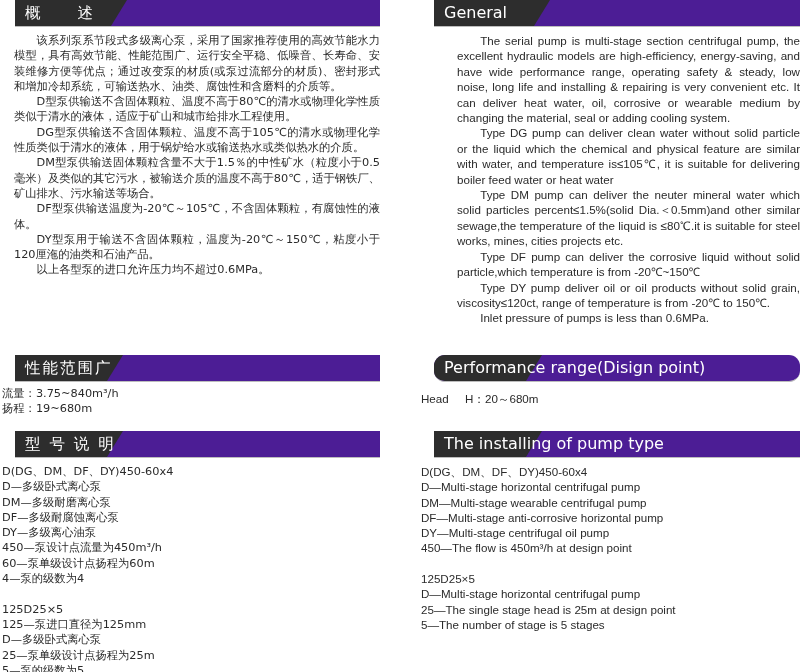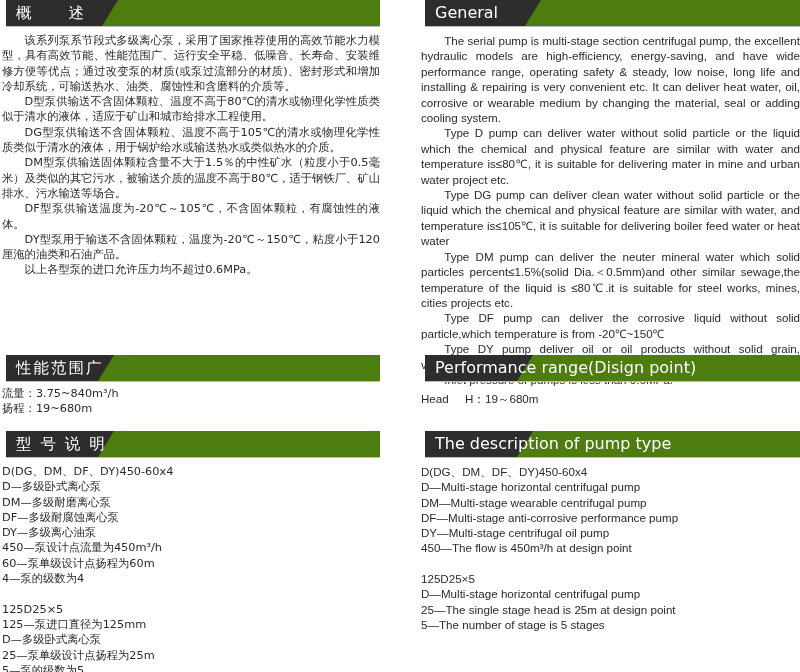--- a/index.html
+++ b/index.html
@@ -1,48 +1,48 @@
 <!DOCTYPE html>
 <html><head>
 <meta charset="utf-8">
 <style>
   html, body { margin:0; padding:0; background:#ffffff; }
   body { width:800px; height:672px; position:relative; overflow:hidden;
          font-family:"DejaVu Sans", "Liberation Sans", sans-serif; color:#2a2a2a; }
   .col { position:absolute; top:0; }
   .col-left { left:2px; width:378px; }
   .col-right { left:421px; width:379px; }
-  .hdr { position:absolute; left:4px; right:0; height:26px; background:#4d7c0f;
+  .hdr { position:absolute; left:13px; right:0; height:26px; background:#4c1d95;
          border-bottom:1px solid #bdbdbd; overflow:hidden; }
   .hdr .dark { position:absolute; left:0; top:0; bottom:0; background:#2d2d2d; }
   .hdr .dark::after { content:""; position:absolute; top:0; right:-16px; width:0; height:0;
          border-top:26px solid #2d2d2d; border-right:16px solid transparent; }
   .hdr-title { position:absolute; left:10px; top:2px; color:#ffffff; font-size:16px; line-height:22px; white-space:nowrap; }
   .hdr-title.cn { letter-spacing:2px; font-size:15.5px; }
   .body-text { position:absolute; left:0; right:0; font-size:11.3px; line-height:15.3px; text-align:justify; }
   .body-text p { margin:0; text-indent:2em; }
-  .en .body-text { font-family:"Liberation Sans", sans-serif; font-size:11.6px; line-height:15.4px; }
+  .en .body-text { font-family:"Liberation Sans", sans-serif; font-size:11.6px; line-height:15.4px;margin-left:36px; }
   .list { position:absolute; left:0; font-size:11.3px; line-height:15.3px; white-space:nowrap; }
   .en .list { font-family:"Liberation Sans", sans-serif; font-size:11.6px; line-height:15.4px; }
   .list div { height:15.3px; }
   .list .gap { height:15.3px; }
   .range-row { display:flex; }
   .range-row .lbl { width:44px; }
 </style>
 </head>
 <body>
 
 <div class="col col-left">
 
   <div class="hdr" style="top:0;">
     <div class="dark" style="width:96px;"></div>
     <span class="hdr-title cn">概　　述</span>
   </div>
 
-  <div class="body-text" style="top:33px;">
+  <div class="body-text" style="top:33px;margin-left:12px;">
     <p>该系列泵系节段式多级离心泵，采用了国家推荐使用的高效节能水力模型，具有高效节能、性能范围广、运行安全平稳、低噪音、长寿命、安装维修方便等优点；通过改变泵的材质(或泵过流部分的材质)、密封形式和增加冷却系统，可输送热水、油类、腐蚀性和含磨料的介质等。</p>
     <p>D型泵供输送不含固体颗粒、温度不高于80℃的清水或物理化学性质类似于清水的液体，适应于矿山和城市给排水工程使用。</p>
     <p>DG型泵供输送不含固体颗粒、温度不高于105℃的清水或物理化学性质类似于清水的液体，用于锅炉给水或输送热水或类似热水的介质。</p>
     <p>DM型泵供输送固体颗粒含量不大于1.5％的中性矿水（粒度小于0.5毫米）及类似的其它污水，被输送介质的温度不高于80℃，适于钢铁厂、矿山排水、污水输送等场合。</p>
     <p>DF型泵供输送温度为-20℃～105℃，不含固体颗粒，有腐蚀性的液体。</p>
     <p>DY型泵用于输送不含固体颗粒，温度为-20℃～150℃，粘度小于120厘沲的油类和石油产品。</p>
     <p>以上各型泵的进口允许压力均不超过0.6MPa。</p>
   </div>
 
   <div class="hdr" style="top:355px;">
@@ -80,50 +80,49 @@
 
 <div class="col col-right en">
 
   <div class="hdr" style="top:0;">
     <div class="dark" style="width:100px;"></div>
     <span class="hdr-title">General</span>
   </div>
 
   <div class="body-text" style="top:33px;">
     <p>The serial pump is multi-stage section centrifugal pump, the excellent hydraulic models are high-efficiency, energy-saving, and have wide performance range, operating safety &amp; steady, low noise, long life and installing &amp; repairing is very convenient etc. It can deliver heat water, oil, corrosive or wearable medium by changing the material, seal or adding cooling system.</p>
-    <p>Type D pump can deliver water without solid particle or the liquid which the chemical and physical feature are similar with water and temperature is≤80℃, it is suitable for delivering mater in mine and urban water project etc.</p>
     <p>Type DG pump can deliver clean water without solid particle or the liquid which the chemical and physical feature are similar with water, and temperature is≤105℃, it is suitable for delivering boiler feed water or heat water</p>
     <p>Type DM pump can deliver the neuter mineral water which solid particles percent≤1.5%(solid Dia.＜0.5mm)and other similar sewage,the temperature of the liquid is ≤80℃.it is suitable for steel works, mines, cities projects etc.</p>
     <p>Type DF pump can deliver the corrosive liquid without solid particle,which temperature is from -20℃~150℃</p>
     <p>Type DY pump deliver oil or oil products without solid grain, viscosity≤120ct, range of temperature is from -20℃ to 150℃.</p>
     <p>Inlet pressure of pumps is less than 0.6MPa.</p>
   </div>
 
-  <div class="hdr" style="top:355px;">
+  <div class="hdr" style="top:355px;border-radius:11px;">
     <div class="dark" style="width:92px;"></div>
     <span class="hdr-title">Performance range(Disign point)</span>
   </div>
 
   <div class="list" style="top:391px;">
     <div class="range-row">
         <span class="lbl">Head</span>
-        <span>H：19～680m</span>
+        <span>H：20～680m</span>
       </div>
   </div>
 
   <div class="hdr" style="top:431px;">
     <div class="dark" style="width:92px;"></div>
-    <span class="hdr-title">The description of pump type</span>
+    <span class="hdr-title">The installing of pump type</span>
   </div>
 
   <div class="list" style="top:464px;">
     <div>D(DG、DM、DF、DY)450-60x4</div>
     <div>D—Multi-stage horizontal centrifugal pump</div>
     <div>DM—Multi-stage wearable centrifugal pump</div>
-    <div>DF—Multi-stage anti-corrosive performance pump</div>
+    <div>DF—Multi-stage anti-corrosive horizontal pump</div>
     <div>DY—Multi-stage centrifugal oil pump</div>
     <div>450—The flow is 450m³/h at design point</div>
     <div class="gap"></div>
     <div>125D25×5</div>
     <div>D—Multi-stage horizontal centrifugal pump</div>
     <div>25—The single stage head is 25m at design point</div>
     <div>5—The number of stage is 5 stages</div>
   </div>
 </div>
 

